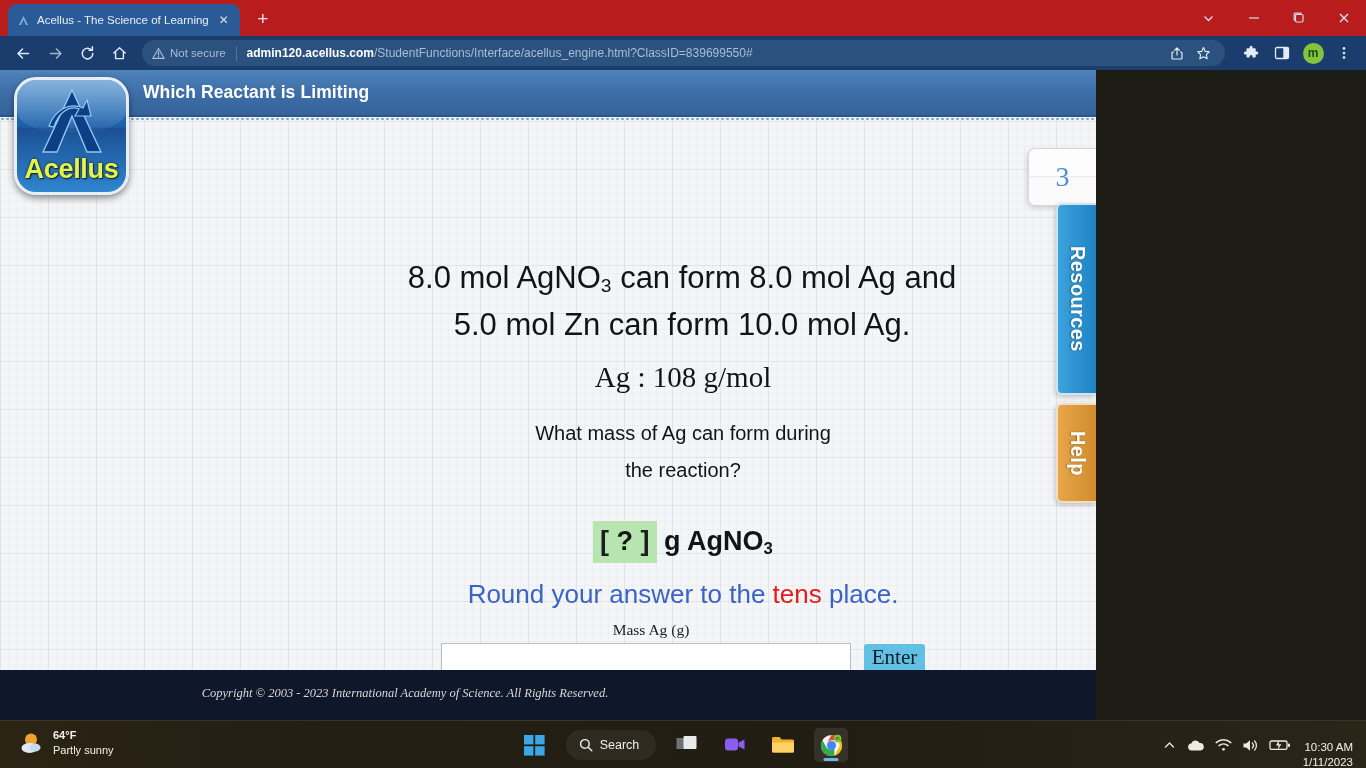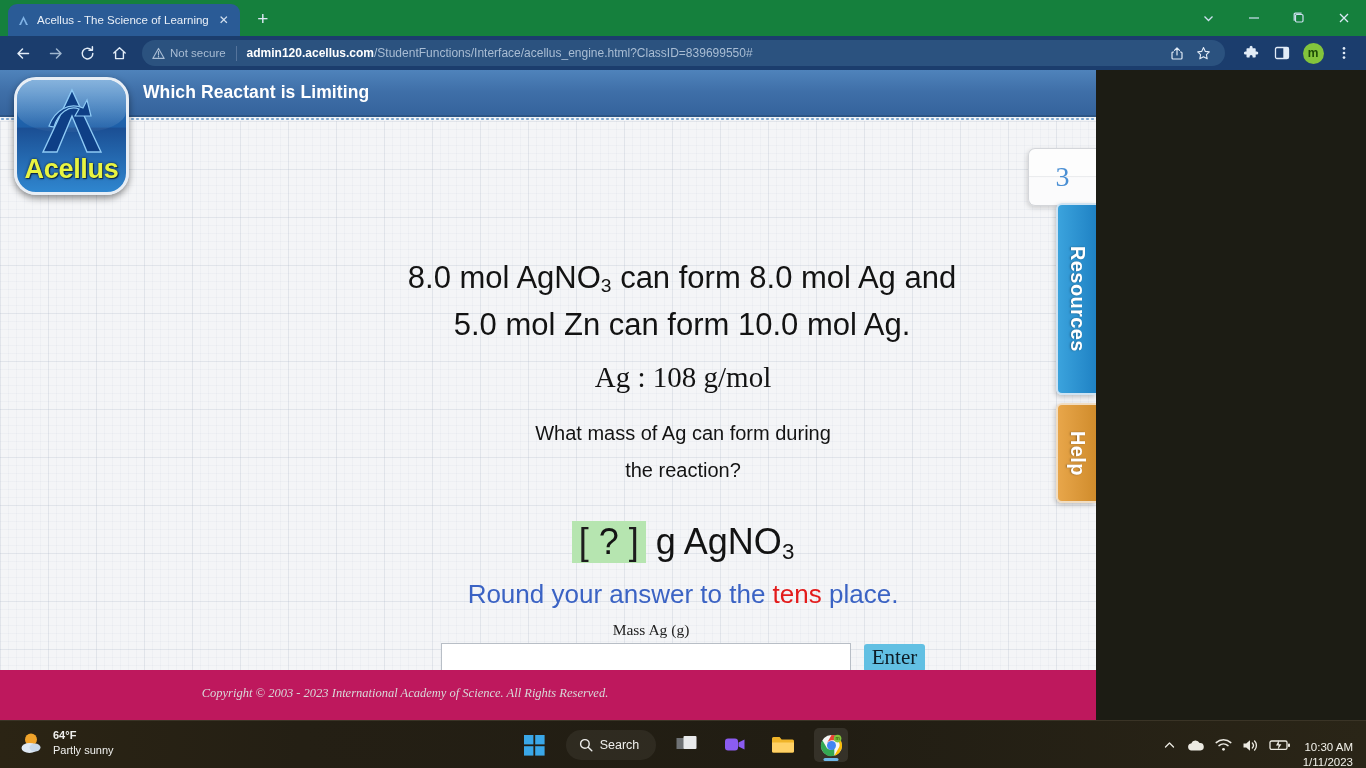--- a/index.html
+++ b/index.html
@@ -8,21 +8,21 @@
     font-family: "Liberation Sans", sans-serif;
     overflow: hidden;
     background: #1c1c14;
   }
   #app { position: relative; width: 1366px; height: 768px; }
 
   
   .browser { position: absolute; left:0; top:0; width:1366px; height:70px;
              background:#1b3d6d; }
   .tabstrip { position:absolute; left:0; top:0; width:1366px; height:36px;
-              background:#15803d; display:flex; align-items:flex-end; }
+              background:#b91c1c; display:flex; align-items:flex-end; }
   .tab { position:relative; height:32px; margin-left:8px; min-width:215px;
          background:#2a5b96; border-radius:9px 9px 0 0;
          display:flex; align-items:center; padding:0 8px; gap:7px; }
   .tab-favicon { width:14px; height:14px; flex:0 0 auto; display:flex;
                  align-items:center; justify-content:center; }
   .tab-title { color:#e9eff7; font-size:11.5px; white-space:nowrap;
                overflow:hidden; text-overflow:ellipsis; flex:1; }
   .tab-close { width:16px; height:16px; display:flex; align-items:center;
                justify-content:center; color:#d5e2f0; font-size:12px;
                border-radius:50%; flex:0 0 auto; }
@@ -97,21 +97,21 @@
      font-family:"Liberation Sans", sans-serif;
      text-shadow:0 0 3px #123, 1px 1px 1px #0a2a52; letter-spacing:-.3px; }
 
   
   .content { position:absolute; left:0; top:51px; width:1366px; height:601px; }
   .q-line { position:absolute; width:100%; text-align:center; color:#131313;
             font-size:31px; line-height:39px; }
   .q-stoich { top:137px; left:-1px; }
   .q-molar  { top:237px; font-family:"Liberation Serif", serif; font-size:29px;}
   .q-ask    { top:294px; font-size:20px; line-height:37px; }
-  .q-blank  { top:400px; font-size:36px; }
+  .q-blank  { top:400px; font-size:27px;font-weight:bold; }
   .q-round  { top:454px; font-size:26px; color:#3b63c4; }
   .q-round .hl { color:#e31b1b; }
   sub { font-size:.62em; vertical-align:-.22em; }
 
   .greenbox { display:inline-block; background:#b6e5b0; padding:1px 7px 2px;
               color:#141414; }
   .greenbox .brk { color:#1d1d1d; }
 
   .answer-wrap { position:absolute; top:500px; left:2px; width:1366px;
                  text-align:center; }
@@ -143,21 +143,21 @@
      font-weight:bold; letter-spacing:.4px;
      text-shadow:0 1px 2px rgba(0,0,0,.35); }
   .rail-resources { top:133px; height:192px;
      background:linear-gradient(to right,#3ba3dd,#1f82c4);
      border:2px solid #cfe3f2; border-right:none; }
   .rail-help { top:333px; height:100px;
      background:linear-gradient(to right,#e8a64a,#d08c2c);
      border:2px solid #f0ddc3; border-right:none; }
 
   .footer { position:absolute; left:0; bottom:0; width:1366px; height:52px;
-            background:#be185d; }
+            background:#0f172a; }
   .footer div { position:absolute; left:0; top:16px; width:810px;
      text-align:center; color:#d9d9d9; font-size:12.5px;
      font-family:"Liberation Serif", serif; font-style:italic; }
 
   
   .taskbar { position:absolute; left:0; top:720px; width:1366px; height:48px;
      background:linear-gradient(to right,#2b2414 0%,#241f14 22%,#211d13 60%,#2a2517 100%);
      border-top:1px solid #3a3426; }
   .weather { position:absolute; left:18px; top:7px; display:flex;
              align-items:center; gap:9px; }

